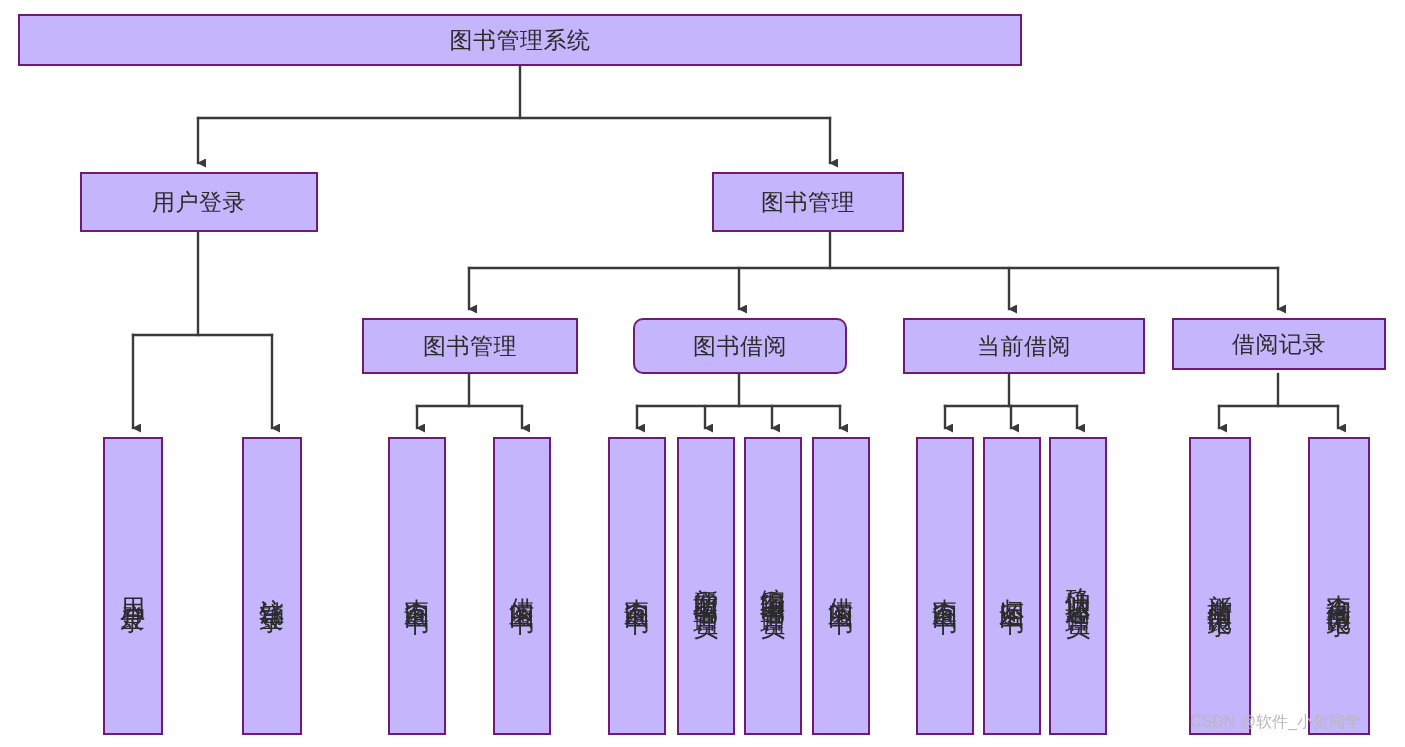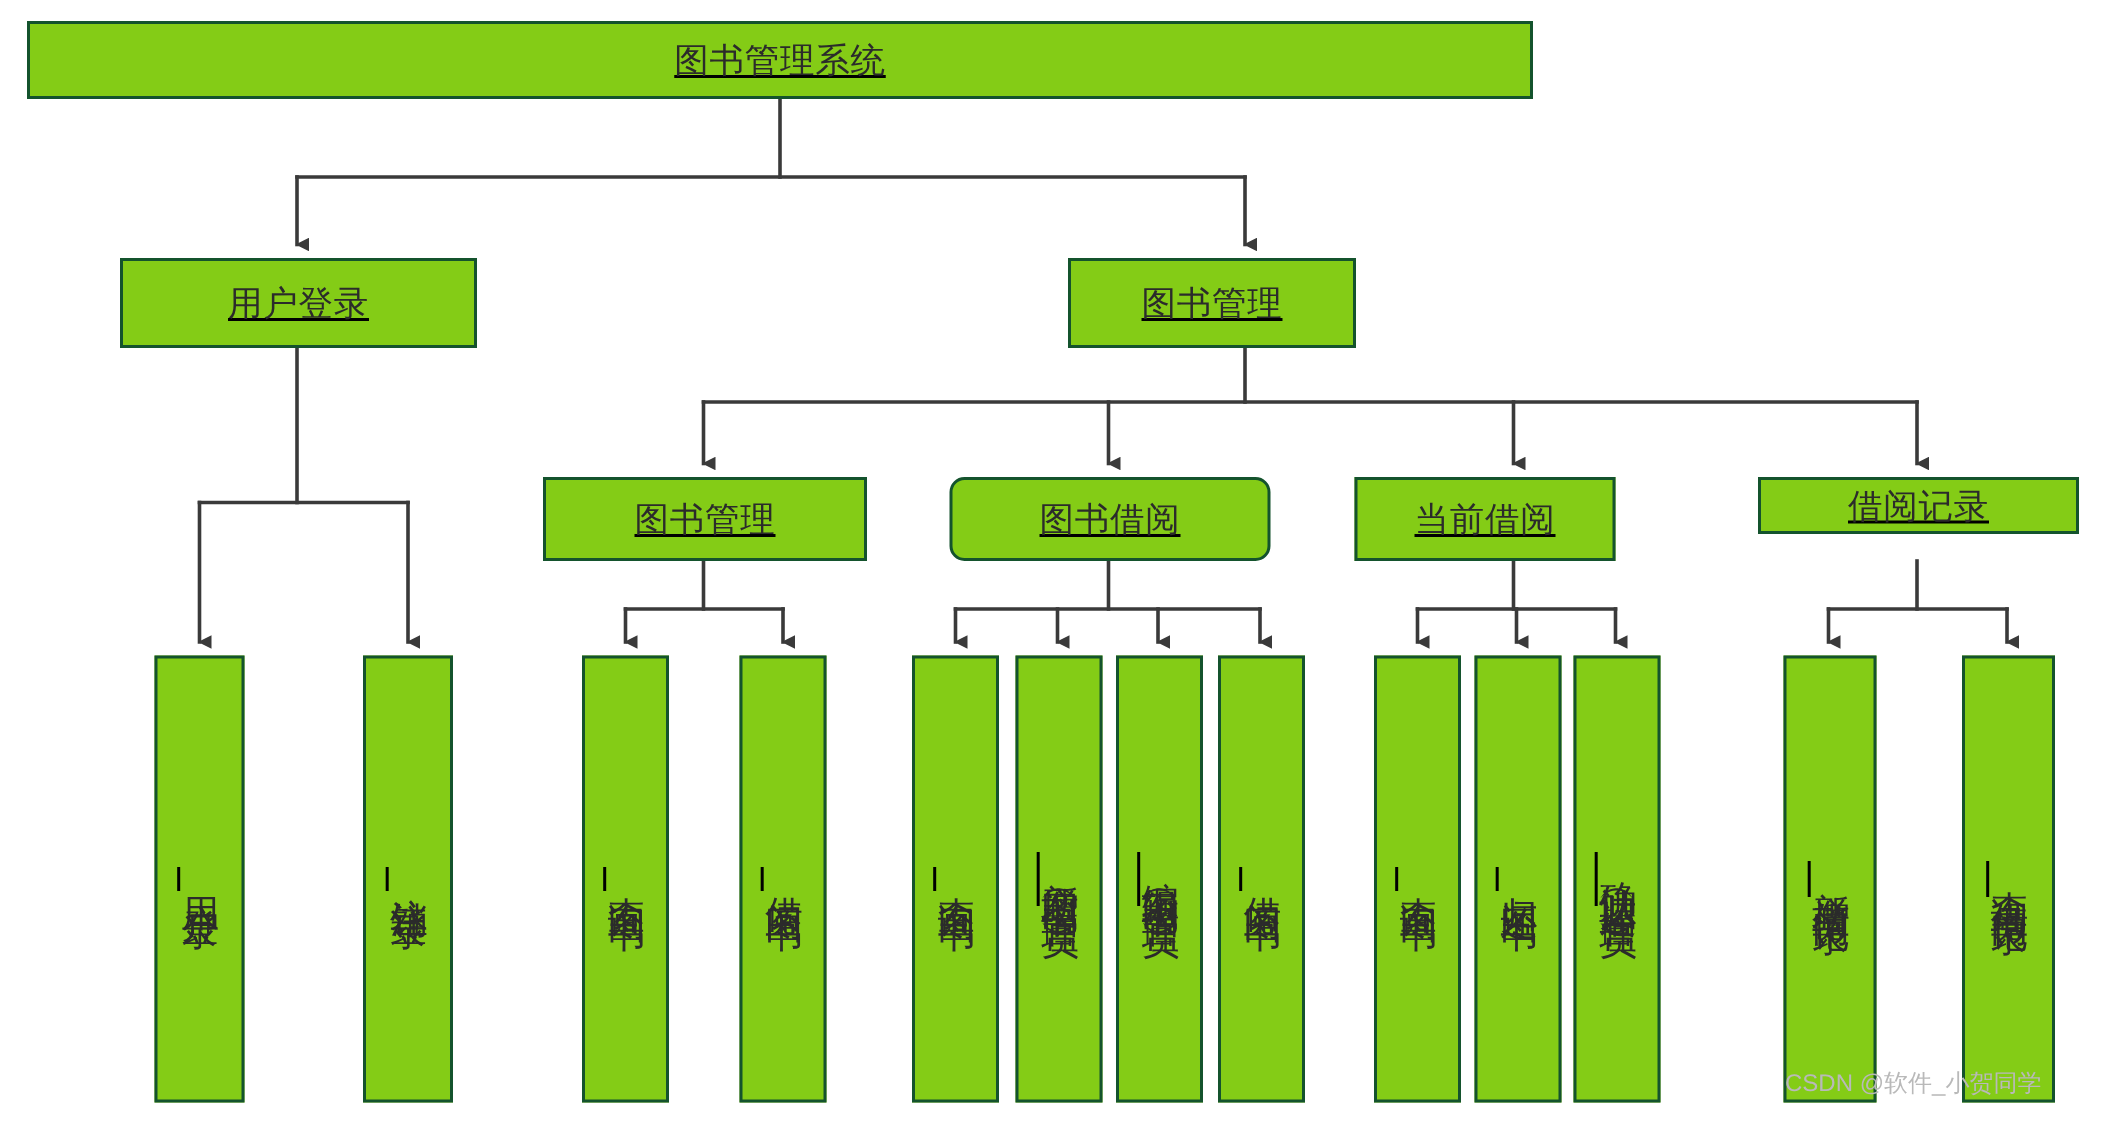--- a/index.html
+++ b/index.html
@@ -21,27 +21,26 @@
   #edge-layer {
     position: absolute;
     left: 0;
     top: 0;
     width: 1405px;
     height: 747px;
   }
   .node {
     position: absolute;
     box-sizing: border-box;
-    background: #84cc16;
-    border: 2px solid #14532d;
+    background: #c4b5fd;
+    border: 2px solid #701a75;
     display: flex;
     align-items: center;
     justify-content: center;
     z-index: 2;
-    text-decoration: underline;
   }
   .node-label {
     color: #2b2b2b;
     letter-spacing: 0.5px;
     white-space: nowrap;
     line-height: 1.25;
   }
   .node.horizontal .node-label {
     font-size: 23px;
   }
@@ -125,24 +124,24 @@
   <div class="node horizontal" style="left: 712px; top: 172px; width: 192px; height: 60px;">
     <span class="node-label">图书管理</span>
   </div>
 
   <div class="node horizontal" style="left: 362px; top: 318px; width: 216px; height: 56px;">
     <span class="node-label">图书管理</span>
   </div>
   <div class="node horizontal" style="left: 633px; top: 318px; width: 214px; height: 56px; border-radius: 10px;">
     <span class="node-label">图书借阅</span>
   </div>
-  <div class="node horizontal" style="left: 903px; top: 318px; width: 174px; height: 56px;">
+  <div class="node horizontal" style="left: 903px; top: 318px; width: 242px; height: 56px;">
     <span class="node-label">当前借阅</span>
   </div>
-  <div class="node horizontal" style="left: 1172px; top: 318px; width: 214px; height: 38px;">
+  <div class="node horizontal" style="left: 1172px; top: 318px; width: 214px; height: 52px;">
     <span class="node-label">借阅记录</span>
   </div>
 
   <div class="node vertical" style="left: 103px; top: 437px; width: 60px; height: 298px;">
     <span class="node-label">用户登录</span>
   </div>
   <div class="node vertical" style="left: 242px; top: 437px; width: 60px; height: 298px;">
     <span class="node-label">注销登录</span>
   </div>
 

